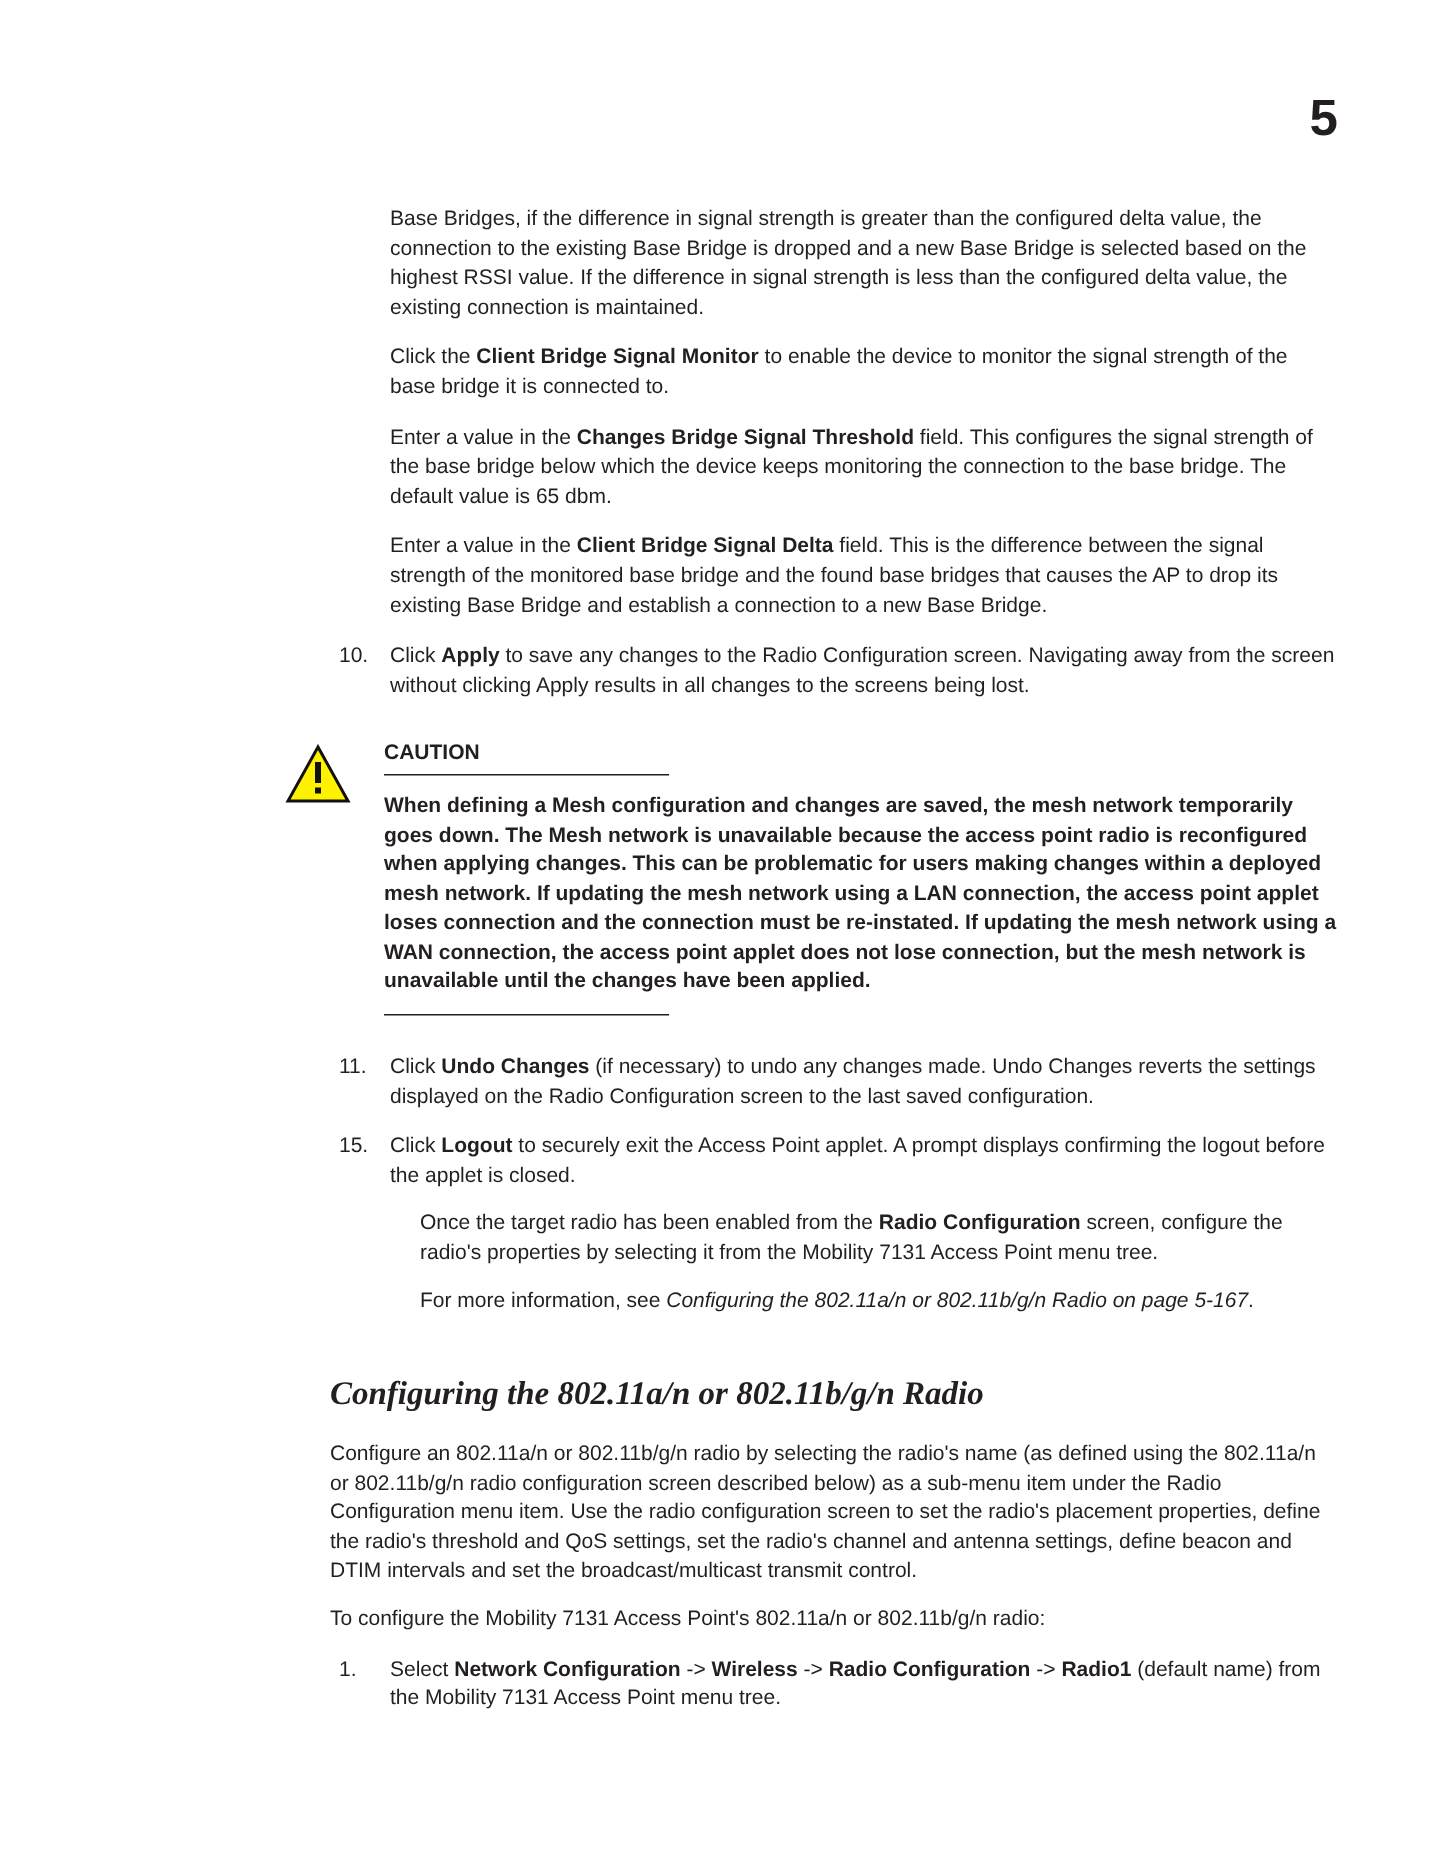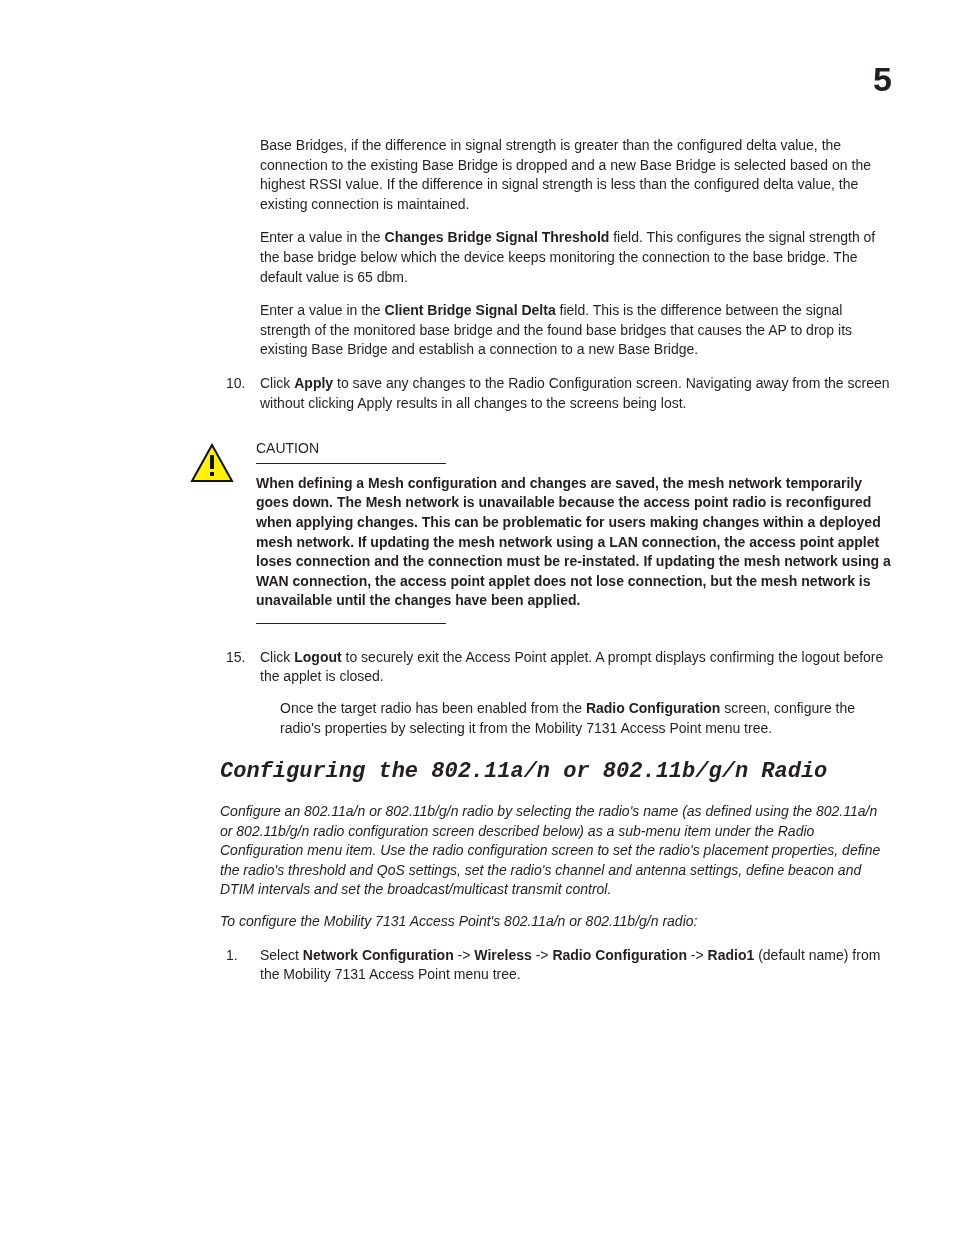--- a/index.html
+++ b/index.html
@@ -11,41 +11,44 @@
     font-size:34px;font-weight:600;}
   .body{margin-top:80px;}
   .indent1{margin-left:200px;margin-right:0;}
   .list-item{position:relative;margin:14px 0 14px 200px;}
   .list-item .num{position:absolute;left:-34px;top:0;width:28px;
     text-align:left;}
   .sub{margin:12px 0 0 0;}
   .caution{display:flex;margin:26px 0 6px 130px;}
   .caution-icon{flex:0 0 auto;margin-right:22px;margin-top:4px;}
   .caution-body{flex:1 1 auto;}
-  .caution-label{font-weight:400;margin-bottom:2px;}
+  .caution-label{font-weight:700;margin-bottom:2px;}
   .caution-rule{border:0;border-top:1px solid #231f20;width:190px;margin:4px 0 10px 0;}
   .caution-text{font-weight:700;}
-  .h2{margin:19px 0 14px 160px;
-    font-family:Liberation Mono, monospace;
+  .h2{margin:38px 0 14px 160px;
+    font-family:Liberation Serif, serif;
     font-style:italic;font-weight:700;font-size:22px;}
-  .para{margin:12px 0 12px 160px;font-style:italic;}
+  .para{margin:12px 0 12px 160px;}
   b{font-weight:700;}
   i{font-style:italic;}
 </style>
 </head>
 <body>
 
 <div class="page">
 
   <div class="chapnum">5</div>
 
   <div class="body">
 
     <div class="indent1">Base Bridges, if the difference in signal strength is greater than the configured delta value, the connection to the existing Base Bridge is dropped and a new Base Bridge is selected based on the highest RSSI value. If the difference in signal strength is less than the configured delta value, the existing connection is maintained.</div>
 
+    <div class="indent1" style="margin-top:14px">
+      <span>Click the </span><b>Client Bridge Signal Monitor</b><span> to enable the device to monitor the signal strength of the base bridge it is connected to.</span>
+    </div>
 
     <div class="indent1" style="margin-top:14px">
       <span>Enter a value in the </span><b>Changes Bridge Signal Threshold</b><span> field. This configures the signal strength of the base bridge below which the device keeps monitoring the connection to the base bridge. The default value is 65 dbm.</span>
     </div>
 
     <div class="indent1" style="margin-top:14px">
       <span>Enter a value in the </span><b>Client Bridge Signal Delta</b><span> field. This is the difference between the signal strength of the monitored base bridge and the found base bridges that causes the AP to drop its existing Base Bridge and establish a connection to a new Base Bridge.</span>
     </div>
 
     <div class="list-item">
@@ -62,27 +65,34 @@
         </svg>
       </div>
       <div class="caution-body">
         <div class="caution-label">CAUTION</div>
         <hr class="caution-rule">
         <div class="caution-text">When defining a Mesh configuration and changes are saved, the mesh network temporarily goes down. The Mesh network is unavailable because the access point radio is reconfigured when applying changes. This can be problematic for users making changes within a deployed mesh network. If updating the mesh network using a LAN connection, the access point applet loses connection and the connection must be re-instated. If updating the mesh network using a WAN connection, the access point applet does not lose connection, but the mesh network is unavailable until the changes have been applied.</div>
         <hr class="caution-rule" style="margin-top:12px">
       </div>
     </div>
 
+    <div class="list-item">
+      <span class="num">11.</span>
+      <span>Click </span><b>Undo Changes</b><span> (if necessary) to undo any changes made. Undo Changes reverts the settings displayed on the Radio Configuration screen to the last saved configuration.</span>
+    </div>
 
     <div class="list-item">
       <span class="num">15.</span>
       <span>Click </span><b>Logout</b><span> to securely exit the Access Point applet. A prompt displays confirming the logout before the applet is closed.</span>
 
       <div class="sub" style="margin-left:20px">
         <span>Once the target radio has been enabled from the </span><b>Radio Configuration</b><span> screen, configure the radio's properties by selecting it from the Mobility 7131 Access Point menu tree.</span>
+      </div>
+      <div class="sub" style="margin-left:20px">
+        <span>For more information, see </span><i>Configuring the 802.11a/n or 802.11b/g/n Radio on page 5-167</i><span>.</span>
       </div>
     </div>
 
     <div class="h2">Configuring the 802.11a/n or 802.11b/g/n Radio</div>
 
     <div class="para">Configure an 802.11a/n or 802.11b/g/n radio by selecting the radio's name (as defined using the 802.11a/n or 802.11b/g/n radio configuration screen described below) as a sub-menu item under the Radio Configuration menu item. Use the radio configuration screen to set the radio's placement properties, define the radio's threshold and QoS settings, set the radio's channel and antenna settings, define beacon and DTIM intervals and set the broadcast/multicast transmit control.</div>
 
     <div class="para">To configure the Mobility 7131 Access Point's 802.11a/n or 802.11b/g/n radio:</div>
 
     <div class="list-item">

